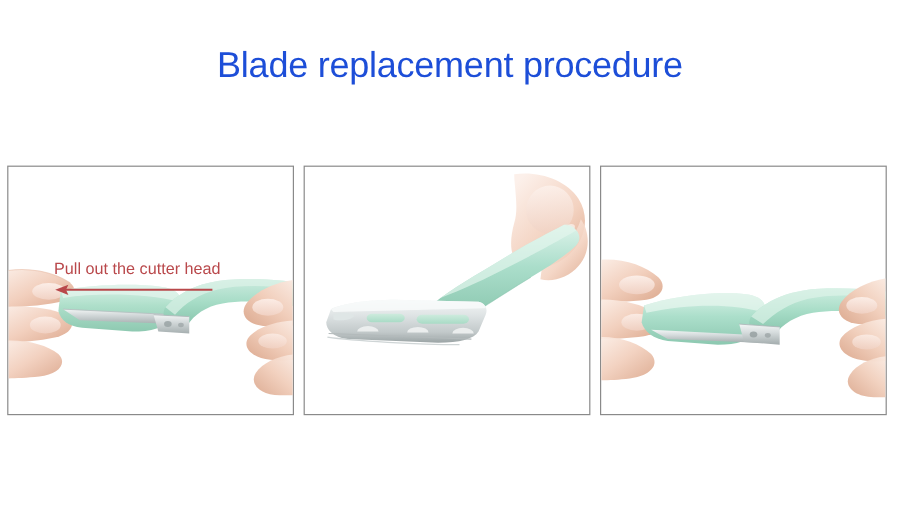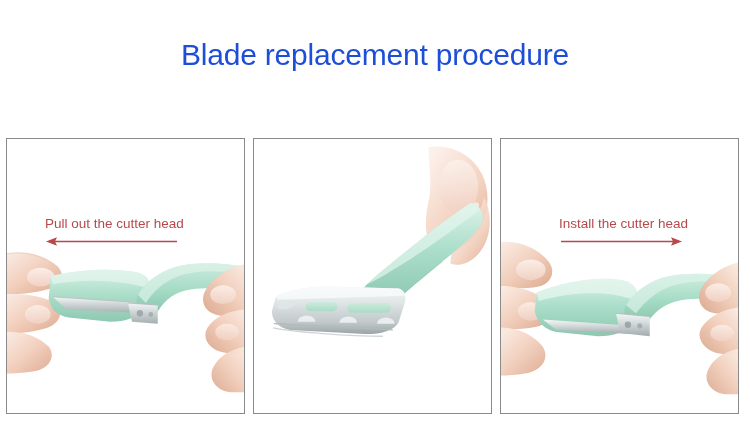--- a/index.html
+++ b/index.html
@@ -36,21 +36,21 @@
     top: 138px;
     left: 6px;
     width: 738px;
     height: 266px;
     display: flex;
     gap: 8px;
   }
   .panel {
     position: relative;
     width: 239px;
-    height: 276px;
+    height: 208px;
     border: 1px solid #8a8a8a;
     background: #ffffff;
     overflow: hidden;
     box-sizing: border-box;
   }
 
   
   .annotation {
     position: absolute;
     z-index: 6;
@@ -333,22 +333,15 @@
           <path d="M245,162 C228,162 210,170 202,182 C196,193 206,205 222,207
                    C234,209 242,207 245,205 Z" fill="url(#p3skinR)"></path>
           <path d="M245,202 C230,202 215,210 209,222 C203,234 213,246 229,246
                    L245,246 Z" fill="url(#p3skinR)" opacity="0.95"></path>
           <ellipse cx="219" cy="148" rx="13" ry="9" fill="url(#p3nail)" opacity="0.85"></ellipse>
           <ellipse cx="223" cy="187" rx="12" ry="8" fill="url(#p3nail)" opacity="0.72"></ellipse>
         </g>
       </svg>
     </div>
 
-    <div class="annotation ann-right">
-      <div class="ann-label">Install the cutter head</div>
-      <svg class="ann-arrow" width="124" height="11" viewBox="0 0 124 11">
-        <line x1="2" y1="5.5" x2="116" y2="5.5" stroke="#b9484b" stroke-width="1.7"></line>
-        <path d="M123,5.5 L112,1.2 L114,5.5 L112,9.8 Z" fill="#b9484b"></path>
-      </svg>
-    </div>
   </div>
 
 </div>
 
 </body></html>

